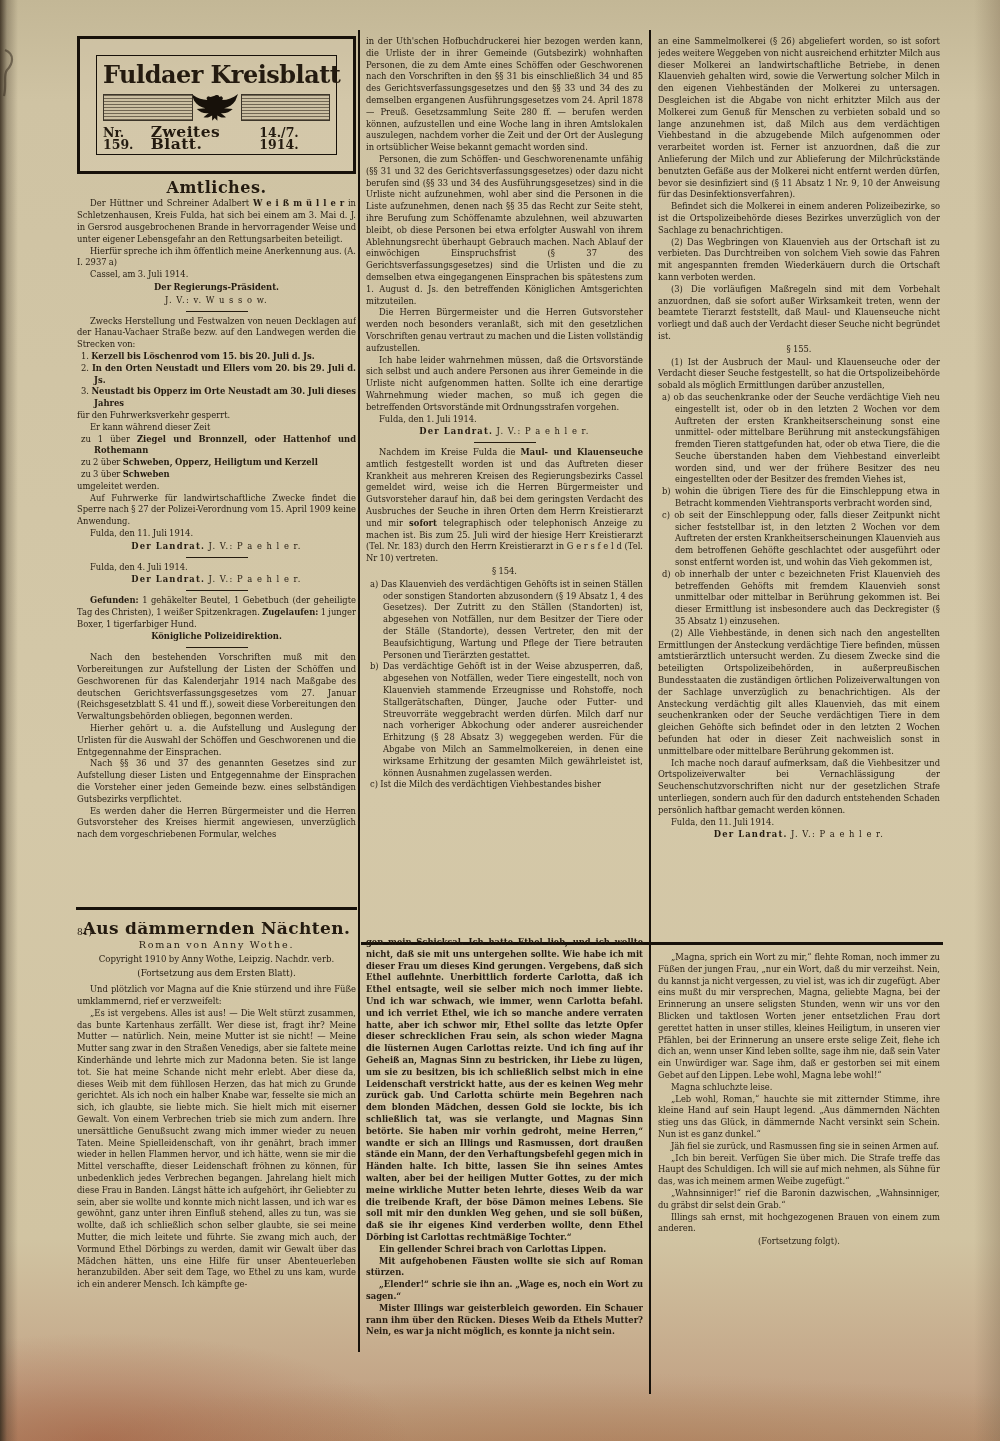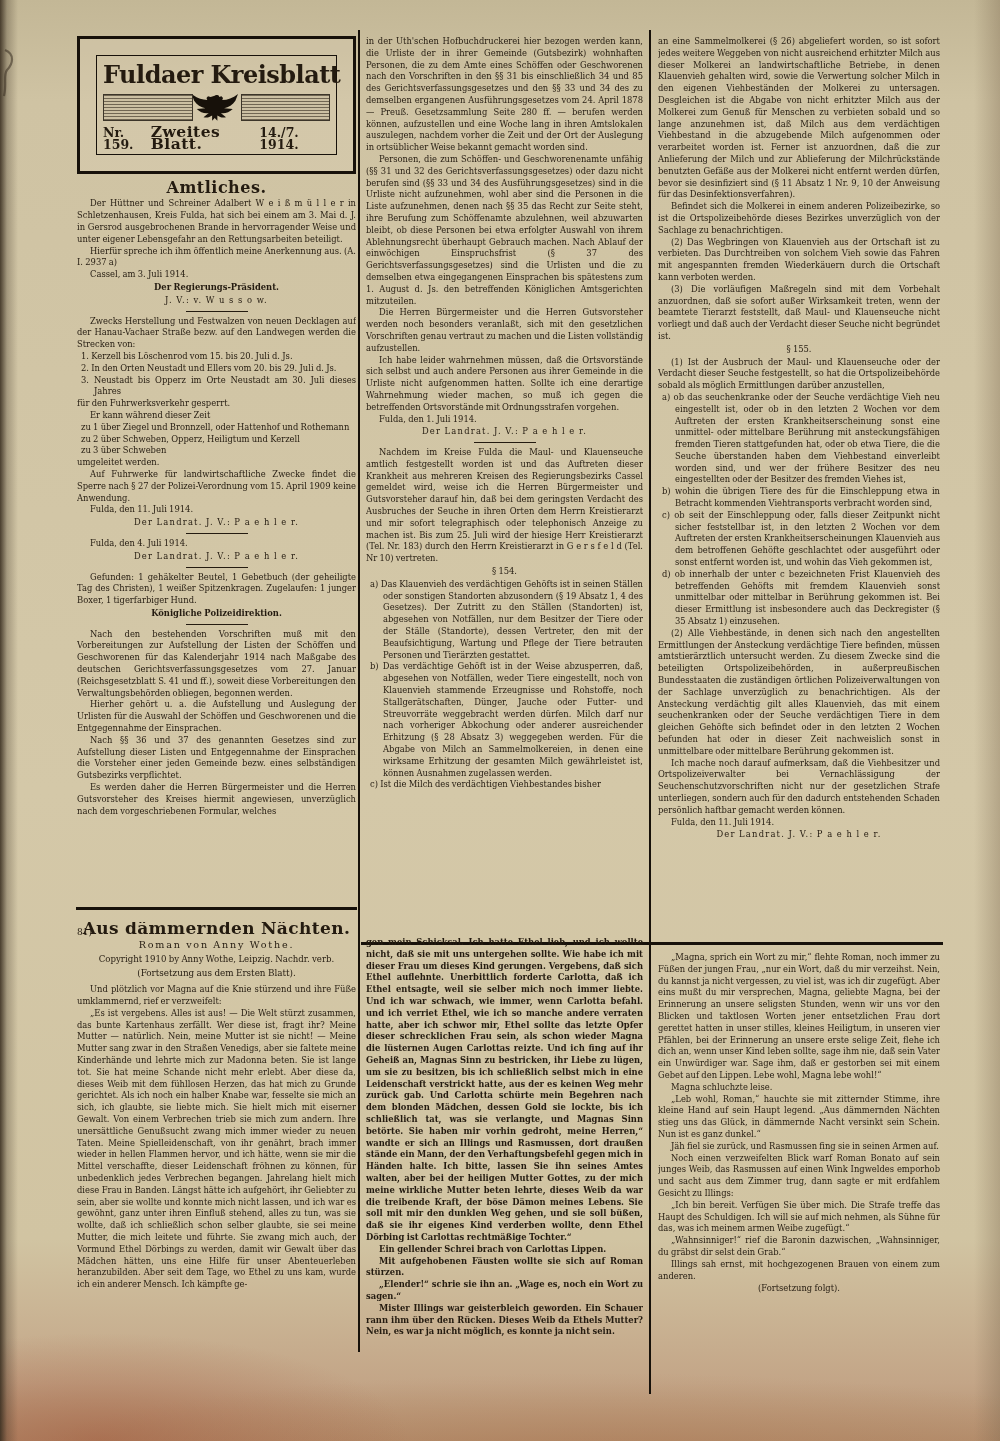--- a/index.html
+++ b/index.html
@@ -17,21 +17,21 @@
   .blk{margin:0;}
   .blk.p{text-indent:13px;}
   .blk.pn{}
   .blk.c{text-align:center;text-indent:0;margin:1px 0;}
   .blk.cb{text-align:center;font-weight:bold;text-indent:0;margin:1px 0;}
   .blk.sig{text-align:center;text-indent:0;letter-spacing:1.2px;margin:1px 0;}
   .blk.li{padding-left:17px;text-indent:-13px;}
   .blk.h1{font-size:16px;font-weight:bold;text-align:center;text-indent:0;
           letter-spacing:.5px;margin:2px 0 5px;}
   .sep{width:62px;border-top:1.4px solid #241b10;margin:4px auto;}
-  b{font-weight:normal;}
+  b{font-weight:bold;}
 
   
   .mh-outer{border:3px solid #17110a;padding:16px;margin:3px 0 8px;background:rgba(222,212,186,.25);}
   .mh-inner{border:1px solid #17110a;padding:4px 6px 3px;}
   .mh-title{font-size:24px;font-weight:bold;text-align:center;white-space:nowrap;
             letter-spacing:-.5px;line-height:30px;}
   .mh-mid{display:flex;align-items:center;justify-content:space-between;margin-top:2px;}
   .mh-finebox{width:92px;height:27px;border:1px solid #17110a;opacity:.8;
       background:repeating-linear-gradient(180deg, rgba(35,26,16,.7) 0 1px, rgba(35,26,16,.05) 1px 3px);}
   .mh-eagle{width:48px;height:30px;flex:0 0 auto;}
@@ -181,21 +181,20 @@
         <div class="blk p">Mister Illings war geisterbleich geworden.  Ein Schauer rann ihm über den Rücken.  Dieses Weib da Ethels Mutter?  Nein, es war ja nicht möglich, es konnte ja nicht sein.</div>
       </div>
   </div>
 
   <div class="col" style="left:658px;top:952px;width:282px;height:452px;">
     <div>
         <div class="blk p">„Magna, sprich ein Wort zu mir,“ flehte Roman, noch immer zu Füßen der jungen Frau, „nur ein Wort, daß du mir verzeihst. Nein, du kannst ja nicht vergessen, zu viel ist, was ich dir zugefügt. Aber eins mußt du mir versprechen, Magna, geliebte Magna, bei der Erinnerung an unsere seligsten Stunden, wenn wir uns vor den Blicken und taktlosen Worten jener entsetzlichen Frau dort gerettet hatten in unser stilles, kleines Heiligtum, in unseren vier Pfählen, bei der Erinnerung an unsere erste selige Zeit, flehe ich dich an, wenn unser Kind leben sollte, sage ihm nie, daß sein Vater ein Unwürdiger war. Sage ihm, daß er gestorben sei mit einem Gebet auf den Lippen.  Lebe wohl, Magna lebe wohl!“</div>
         <div class="blk p">Magna schluchzte leise.</div>
         <div class="blk p">„Leb wohl, Roman,“ hauchte sie mit zitternder Stimme, ihre kleine Hand auf sein Haupt legend.  „Aus dämmernden Nächten stieg uns das Glück, in dämmernde Nacht versinkt sein Schein.  Nun ist es ganz dunkel.“</div>
         <div class="blk p">Jäh fiel sie zurück, und Rasmussen fing sie in seinen Armen auf.</div>
-        <div class="blk p">Noch einen verzweifelten Blick warf Roman Bonato auf sein junges Weib, das Rasmussen auf einen Wink Ingweldes emporhob und sacht aus dem Zimmer trug, dann sagte er mit erdfahlem Gesicht zu Illings:</div>
         <div class="blk p">„Ich bin bereit. Verfügen Sie über mich. Die Strafe treffe das Haupt des Schuldigen. Ich will sie auf mich nehmen, als Sühne für das, was ich meinem armen Weibe zugefügt.“</div>
         <div class="blk p">„Wahnsinniger!“ rief die Baronin dazwischen, „Wahnsinniger, du gräbst dir selst dein Grab.“</div>
         <div class="blk p">Illings sah ernst, mit hochgezogenen Brauen von einem zum anderen.</div>
         <div class="blk c">(Fortsetzung folgt).</div>
       </div>
   </div>
 
 </div>
 
 </body></html>

